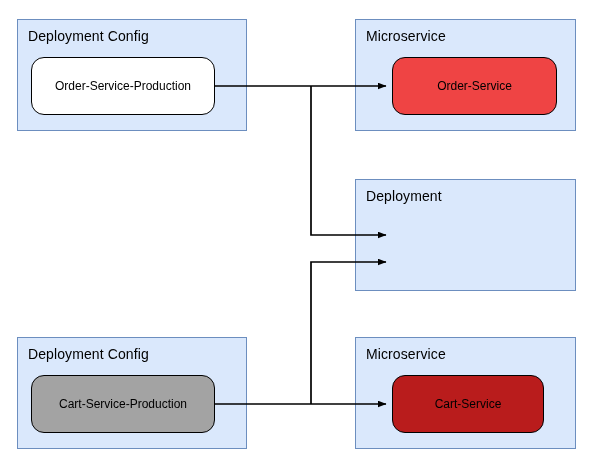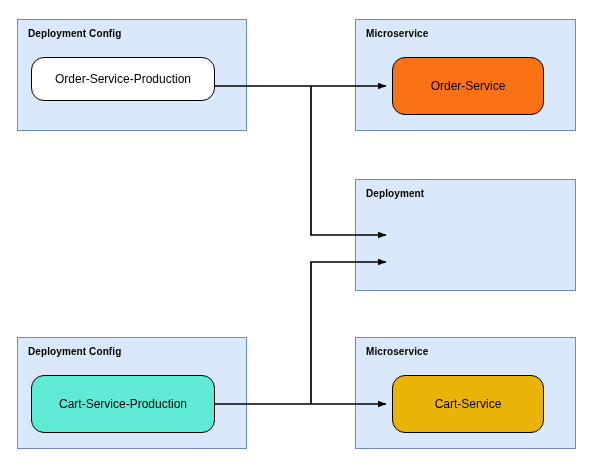--- a/index.html
+++ b/index.html
@@ -22,22 +22,22 @@
   .group {
     position: absolute;
     background: #dae8fc;
     border: 1px solid #6c8ebf;
     box-sizing: border-box;
   }
   .group-title {
     position: absolute;
     left: 10px;
     top: 8px;
-    font-size: 10px;
-    font-weight: bold;
+    font-size: 14px;
+    font-weight: normal;
     color: #000000;
     letter-spacing: 0.1px;
     white-space: nowrap;
   }
   .node {
     position: absolute;
     background: #ffffff;
     border: 1.6px solid #000000;
     border-radius: 13px;
     box-sizing: border-box;
@@ -62,46 +62,46 @@
   }
 </style>
 </head>
 <body>
 
 <div id="canvas">
 
   <div class="group" id="g0" style="left: 17px; top: 19px; width: 230px; height: 112px; background: rgb(218, 232, 252); border-color: rgb(108, 142, 191);">
     <div class="group-title">Deployment Config</div>
   </div>
-  <div class="node" id="n0" style="left: 31px; top: 57px; width: 184px; height: 44px; background: rgb(255, 255, 255); border-color: rgb(0, 0, 0);">
+  <div class="node" id="n0" style="left: 31px; top: 57px; width: 184px; height: 58px; background: rgb(255, 255, 255); border-color: rgb(0, 0, 0);">
     <span class="node-label">Order-Service-Production</span>
   </div>
 
   <div class="group" id="g1" style="left: 355px; top: 19px; width: 221px; height: 112px; background: rgb(218, 232, 252); border-color: rgb(108, 142, 191);">
     <div class="group-title">Microservice</div>
   </div>
-  <div class="node" id="n1" style="left: 392px; top: 57px; width: 152px; height: 58px; background: #f97316; border-color: rgb(0, 0, 0);">
+  <div class="node" id="n1" style="left: 392px; top: 57px; width: 165px; height: 58px; background: #ef4444; border-color: rgb(0, 0, 0);">
     <span class="node-label">Order-Service</span>
   </div>
 
   <div class="group" id="g2" style="left: 355px; top: 179px; width: 221px; height: 112px; background: rgb(218, 232, 252); border-color: rgb(108, 142, 191);">
     <div class="group-title">Deployment</div>
   </div>
 
   <div class="group" id="g3" style="left: 17px; top: 337px; width: 230px; height: 112px; background: rgb(218, 232, 252); border-color: rgb(108, 142, 191);">
     <div class="group-title">Deployment Config</div>
   </div>
-  <div class="node" id="n3" style="left: 31px; top: 375px; width: 184px; height: 58px; background: #5eead4; border-color: rgb(0, 0, 0);">
+  <div class="node" id="n3" style="left: 31px; top: 375px; width: 184px; height: 58px; background: #a3a3a3; border-color: rgb(0, 0, 0);">
     <span class="node-label">Cart-Service-Production</span>
   </div>
 
   <div class="group" id="g4" style="left: 355px; top: 337px; width: 221px; height: 112px; background: rgb(218, 232, 252); border-color: rgb(108, 142, 191);">
     <div class="group-title">Microservice</div>
   </div>
-  <div class="node" id="n4" style="left: 392px; top: 375px; width: 152px; height: 58px; background: #eab308; border-color: rgb(0, 0, 0);">
+  <div class="node" id="n4" style="left: 392px; top: 375px; width: 152px; height: 58px; background: #b91c1c; border-color: rgb(0, 0, 0);">
     <span class="node-label">Cart-Service</span>
   </div>
 
   <svg id="edges" xmlns="http://www.w3.org/2000/svg">
     <defs>
       <marker id="arrowhead" markerWidth="9" markerHeight="7" refX="8.5" refY="3.5" orient="auto" markerUnits="userSpaceOnUse">
         <polygon points="0 0, 9 3.5, 0 7" fill="#000000"></polygon>
       </marker>
     </defs>
     <g id="edge-paths" fill="none" stroke="#000000" stroke-width="1.7">

